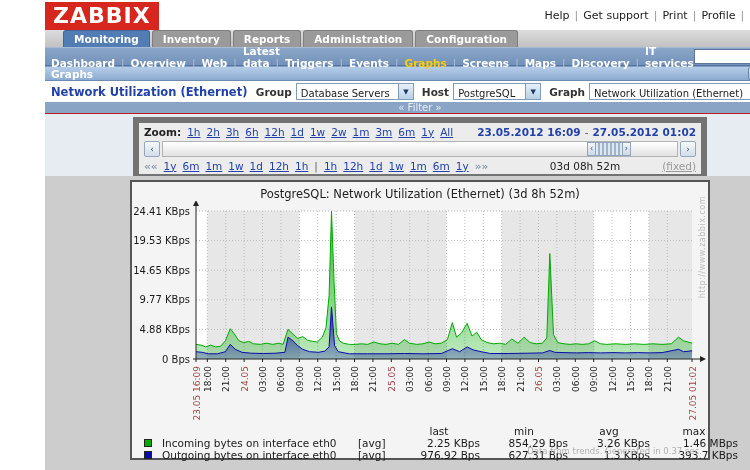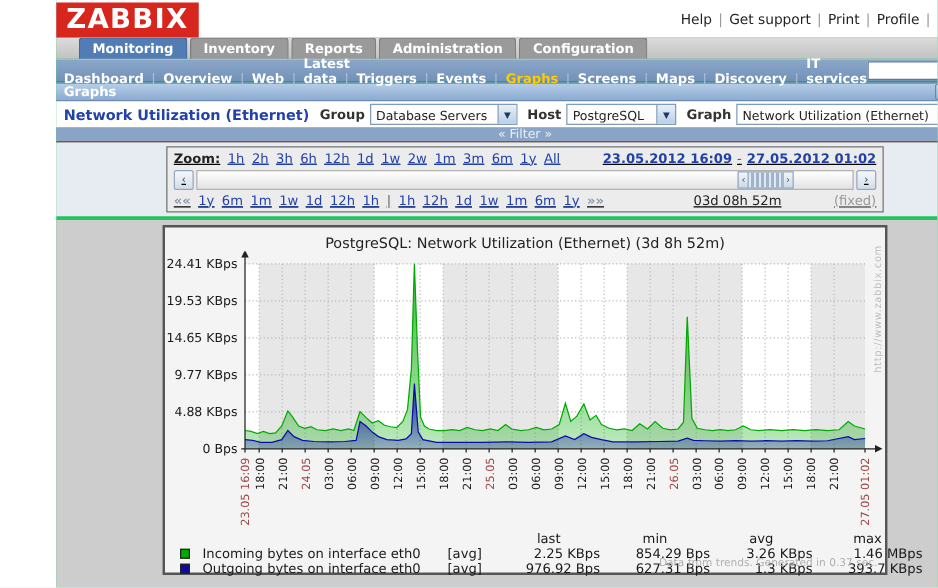--- a/index.html
+++ b/index.html
@@ -55,21 +55,21 @@
   .select .sel-arrow { width:15px; height:15px; background:linear-gradient(#e8f0f8,#b8cfe6); border-left:1px solid #7f9db9;
     display:flex; align-items:center; justify-content:center; font-size:7px; color:#1c3a66; }
   .sel-group { width:118px; } .sel-host { width:88px; } .sel-graph { width:200px; }
 
   
   .filter-bar { height:12px; background:var(--filter_blue,#8aa4c6); border-bottom:1px solid #b91c1c;
     text-align:center; font-size:10px; color:#e8eef6; line-height:12px; cursor:pointer; }
 
   
   .time-zone { background:#e7ecf3; padding:3px 0 3px 0; }
-  .time-panel { width:574px; margin-left:88px; background:#ececec; border:1px solid #737373; padding:1px 5px 2px 5px;text-decoration:underline; }
+  .time-panel { width:574px; margin-left:88px; background:#ececec; border:6px solid #737373; padding:1px 5px 2px 5px; }
   .tp-row { display:flex; align-items:center; font-size:10.5px; }
   .tp-row1 { height:15px; }
   .zoom-label { font-weight:bold; color:#222; margin-right:6px; }
   .tlink { color:var(--link_blue,#2242aa); text-decoration:underline; cursor:pointer; margin-right:6px; }
   .spacer { flex:1; }
   .period { color:var(--link_blue,#2242aa); font-weight:bold; cursor:pointer; }
   .period-sep { color:#555; margin:0 4px; }
   .tp-row2 { height:18px; margin:1px 0; }
   .sc-btn { width:16px; height:16px; background:linear-gradient(#f6f9fc,#d3dde8); border:1px solid #93a7bf;
     border-radius:2px; font-size:9px; color:#33516f; text-align:center; line-height:14px; cursor:pointer; }

